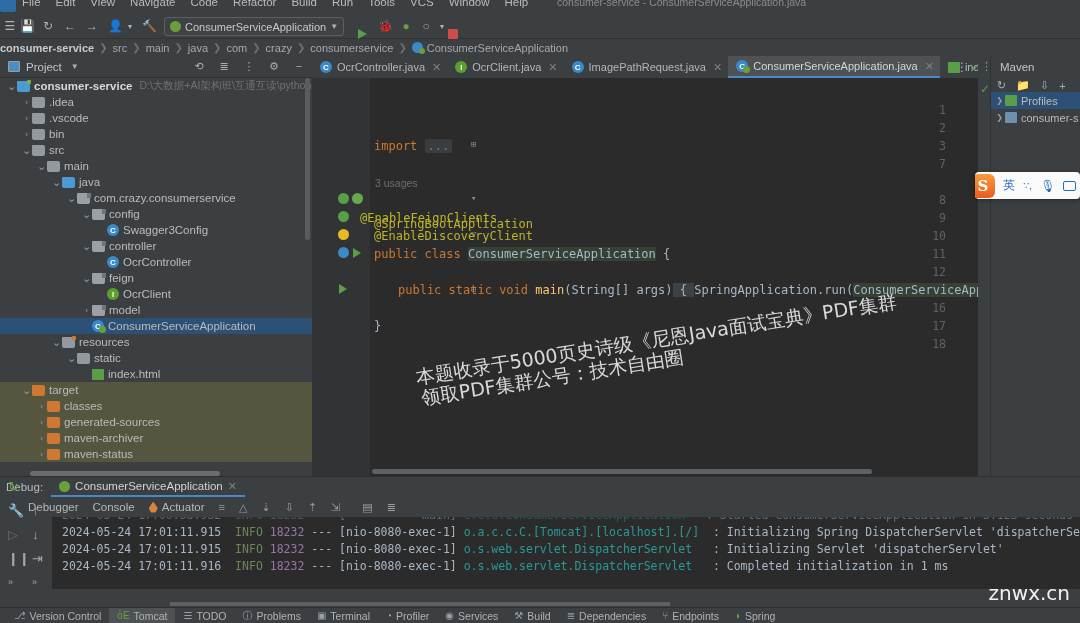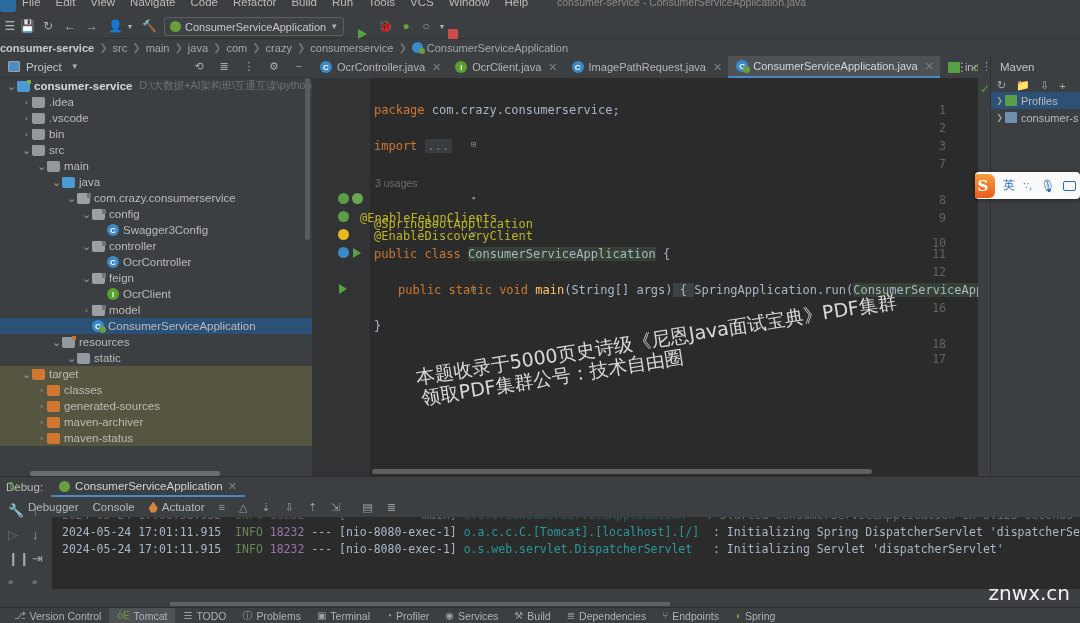--- a/index.html
+++ b/index.html
@@ -453,20 +453,25 @@
         <div class="trow" style="padding-left: 51px;">
           <span class="arrow" style="font-size: 11px;">⌄</span>
           <span class="ficon f-res"></span>
           <span class="tlabel">resources</span>
         </div>
         <div class="trow" style="padding-left: 66px;">
           <span class="arrow" style="font-size: 11px;">⌄</span>
           <span class="ficon f-gray"></span>
           <span class="tlabel">static</span>
         </div>
+        <div class="trow" style="padding-left: 81px;">
+          <span class="arrow none"></span>
+          <span class="c-html"></span>
+          <span class="tlabel">index.html</span>
+        </div>
         <div class="trow tgt" style="padding-left: 21px;">
           <span class="arrow" style="font-size: 11px;">⌄</span>
           <span class="ficon f-orange"></span>
           <span class="tlabel">target</span>
         </div>
         <div class="trow tgt" style="padding-left: 36px;">
           <span class="arrow">›</span>
           <span class="ficon f-orange"></span>
           <span class="tlabel">classes</span>
         </div>
@@ -522,41 +527,40 @@
 
     <div class="editor">
       <div class="gutter"></div>
 
       <div class="ln" style="top:25px;">1</div>
       <div class="ln" style="top:43px;">2</div>
       <div class="ln" style="top:61px;">3</div>
       <div class="ln" style="top:79px;">7</div>
       <div class="ln" style="top:115px;">8</div>
       <div class="ln" style="top:133px;">9</div>
-      <div class="ln" style="top:158px;">10</div>
+      <div class="ln" style="top:151px;">10</div>
       <div class="ln" style="top:169px;">11</div>
       <div class="ln" style="top:187px;">12</div>
       <div class="ln" style="top:205px;">13</div>
       <div class="ln" style="top:223px;">16</div>
-      <div class="ln" style="top:241px;margin-top:33px;">17</div>
+      <div class="ln" style="top:241px;">17</div>
       <div class="ln" style="top:259px;">18</div>
 
       <div class="gutter-ico" style="left:26px;top:115px;background:#5a9e48;"></div>
       <div class="gutter-ico" style="left:40px;top:115px;background:#6aa84f;"></div>
       <div class="gutter-ico" style="left:26px;top:133px;background:#5a9e48;"></div>
       <div class="gutter-ico" style="left:26px;top:151px;background:#e8b923;border-radius:50%;"></div>
       <div class="gutter-ico" style="left:26px;top:169px;background:#3a8ac9;"></div>
       <div class="g-run" style="left:41px;top:170px;"></div>
       <div class="g-run" style="left:27px;top:206px;"></div>
       <div class="fold-mark" style="left:159px;top:61px;">⊞</div>
       <div class="fold-mark" style="left:159px;top:115px;">▾</div>
       <div class="fold-mark" style="left:159px;top:151px;">▽</div>
       <div class="fold-mark" style="left:159px;top:206px;">⊞</div>
 
-      <div class="code-line" style="left:62px;top:25px;"><span class="kw">package</span><span> com.crazy.consumerservice;</span></div>
 
       <div class="code-line" style="left:62px;top:61px;"><span class="kw">import</span>&nbsp;<span class="fold">...</span></div>
 
       <div class="usage" style="position:absolute;left:63px;top:99px;">3 usages</div>
 
       <div class="code-line ann" style="left:62px;top:115px;margin-top:24px;">@SpringBootApplication</div>
       <div class="code-line ann" style="left:48px;top:133px;">@EnableFeignClients</div>
       <div class="code-line ann" style="left:62px;top:151px;">@EnableDiscoveryClient</div>
 
       <div class="code-line" style="left:62px;top:169px;"><span class="kw">public</span>&nbsp;<span class="kw">class</span>&nbsp;<span class="hl-cls">ConsumerServiceApplication</span><span> {</span></div>
@@ -639,20 +643,21 @@
       <div class="dl-ico" style="left:32px;top:6px;">↑</div>
       <div class="dl-ico" style="left:32px;top:30px;">↓</div>
       <div class="dl-ico" style="left:32px;top:54px;">⇥</div>
       <div class="dl-ico" style="left:32px;top:80px;font-size:9px;">»</div>
     </div>
 
     <div class="console" id="console">
         <div class="cl" style="top: -9px; opacity: 0.45;"><span class="c-ts">2024-05-24 17:00:58.932</span>  <span class="c-info">INFO</span> <span class="c-pid">18232</span> <span class="c-dash">---</span> <span class="c-thr">[           main]</span> <span class="c-log">c.c.c.ConsumerServiceApplication</span>   <span class="c-msg">: Started ConsumerServiceApplication in 3.123 seconds</span></div>
         <div class="cl" style="top: 8px;"><span class="c-ts">2024-05-24 17:01:11.915</span>  <span class="c-info">INFO</span> <span class="c-pid">18232</span> <span class="c-dash">---</span> <span class="c-thr">[nio-8080-exec-1]</span> <span class="c-log">o.a.c.c.C.[Tomcat].[localhost].[/]  </span><span class="c-msg">: Initializing Spring DispatcherServlet 'dispatcherServlet'</span></div>
         <div class="cl" style="top: 25px;"><span class="c-ts">2024-05-24 17:01:11.915</span>  <span class="c-info">INFO</span> <span class="c-pid">18232</span> <span class="c-dash">---</span> <span class="c-thr">[nio-8080-exec-1]</span> <span class="c-log">o.s.web.servlet.DispatcherServlet   </span><span class="c-msg">: Initializing Servlet 'dispatcherServlet'</span></div>
+        <div class="cl" style="top: 42px;"><span class="c-ts">2024-05-24 17:01:11.916</span>  <span class="c-info">INFO</span> <span class="c-pid">18232</span> <span class="c-dash">---</span> <span class="c-thr">[nio-8080-exec-1]</span> <span class="c-log">o.s.web.servlet.DispatcherServlet   </span><span class="c-msg">: Completed initialization in 1 ms</span></div>
       </div>
     <div class="con-hscroll"></div>
   </div>
 
   <div class="wm-bottom">znwx.cn</div>
 
   <div class="statusbar" id="statusbar">
       <div class="sb-item">
         <span class="sb-ico">⎇</span>
         <span>Version Control</span>

